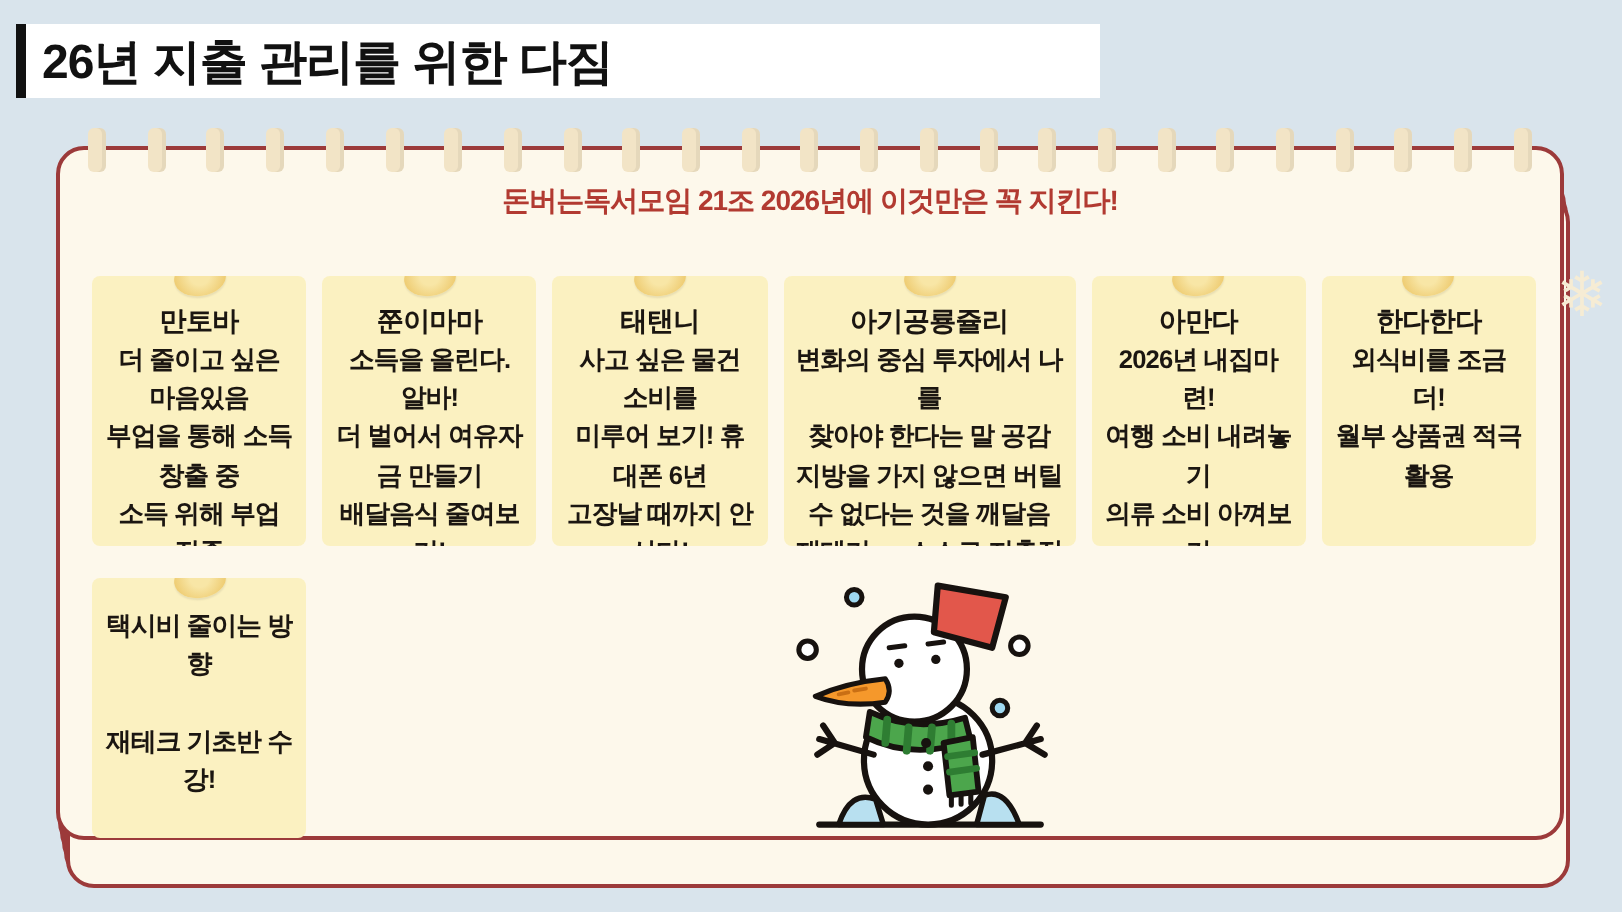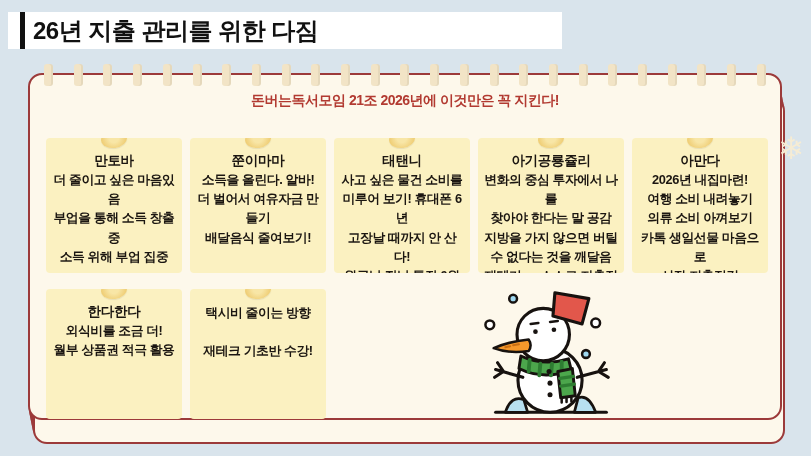--- a/index.html
+++ b/index.html
@@ -4,21 +4,21 @@
 <style>
   html,body{margin:0;padding:0;}
   body{
     width:811px;height:456px;overflow:hidden;position:relative;
     background:#d9e4ec;
     font-family:"Liberation Sans","DejaVu Sans",sans-serif;
   }
   
   .title-banner{
     position:absolute;left:8px;top:12px;width:542px;height:37px;
-    background:#ffffff;display:flex;align-items:center;padding-left:12px;
+    background:#ffffff;display:flex;align-items:center;
   }
   .title-accent{width:5px;height:37px;background:#111111;flex:0 0 auto;}
   .page-title{
     margin:0 0 0 8px;font-size:24px;font-weight:800;color:#111111;
     letter-spacing:-0.5px;white-space:nowrap;
   }
   
   .page-layer{
     position:absolute;left:29px;width:752px;height:347px;
     background:#fdf8eb;border:2px solid #9c3a3a;border-radius:14px;
@@ -39,21 +39,21 @@
     box-shadow:inset -2px 0 0 rgba(0,0,0,0.05);
   }
   
   .board-heading{
     margin:17px 10px 0 10px;text-align:center;
     font-size:14px;font-weight:800;color:#b23a31;letter-spacing:-0.5px;
   }
   
   .notes-grid{
     position:absolute;left:16px;top:63px;width:722px;
-    display:grid;grid-template-columns:repeat(5,1fr);
+    display:grid;grid-template-columns:repeat(6,1fr);
     grid-template-rows:135px 130px;column-gap:8px;row-gap:16px;
   }
   .note{
     position:relative;background:#fbf1c1;border-radius:4px;
     text-align:center;padding:14px 6px 4px 6px;box-sizing:border-box;
     overflow:hidden;
   }
   .pin{
     position:absolute;top:-8px;left:50%;margin-left:-13px;
     width:26px;height:18px;border-radius:50%;transform:rotate(-8deg);

